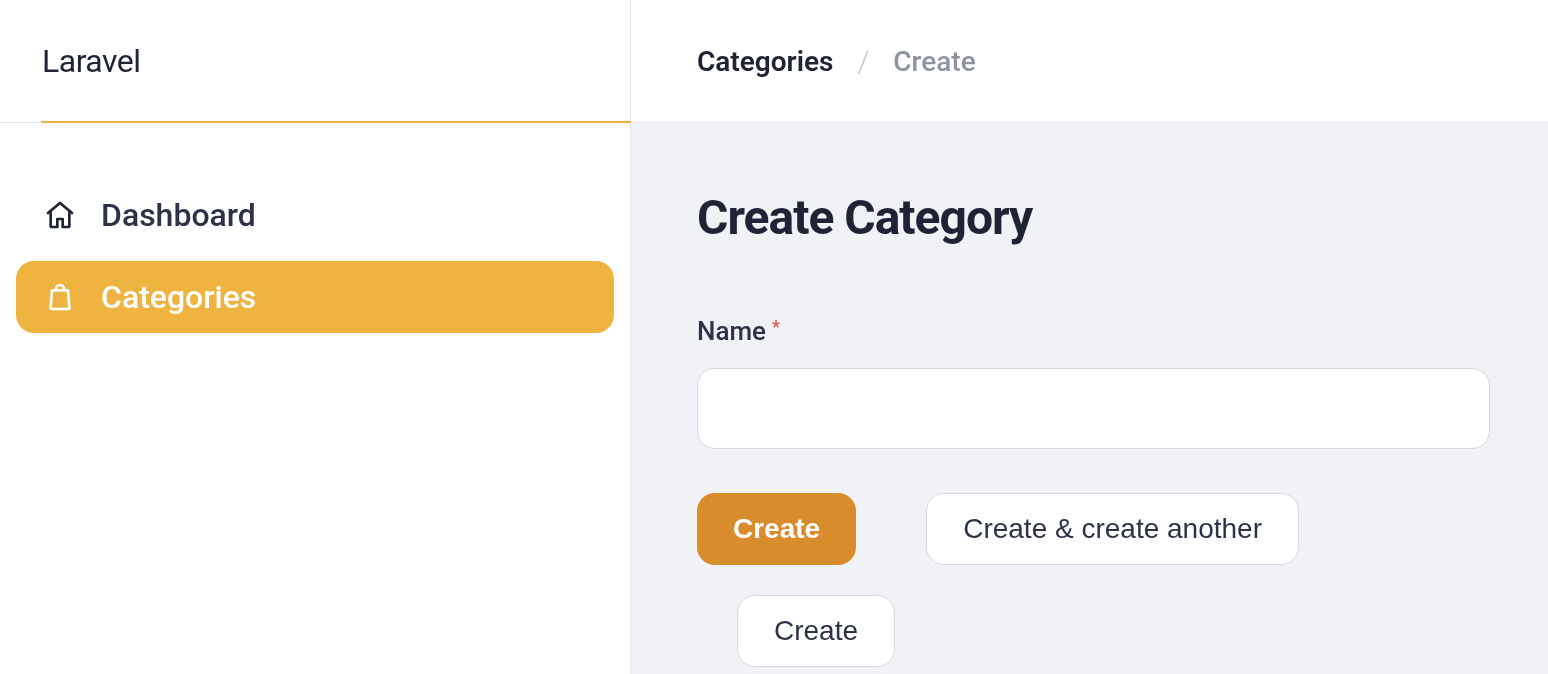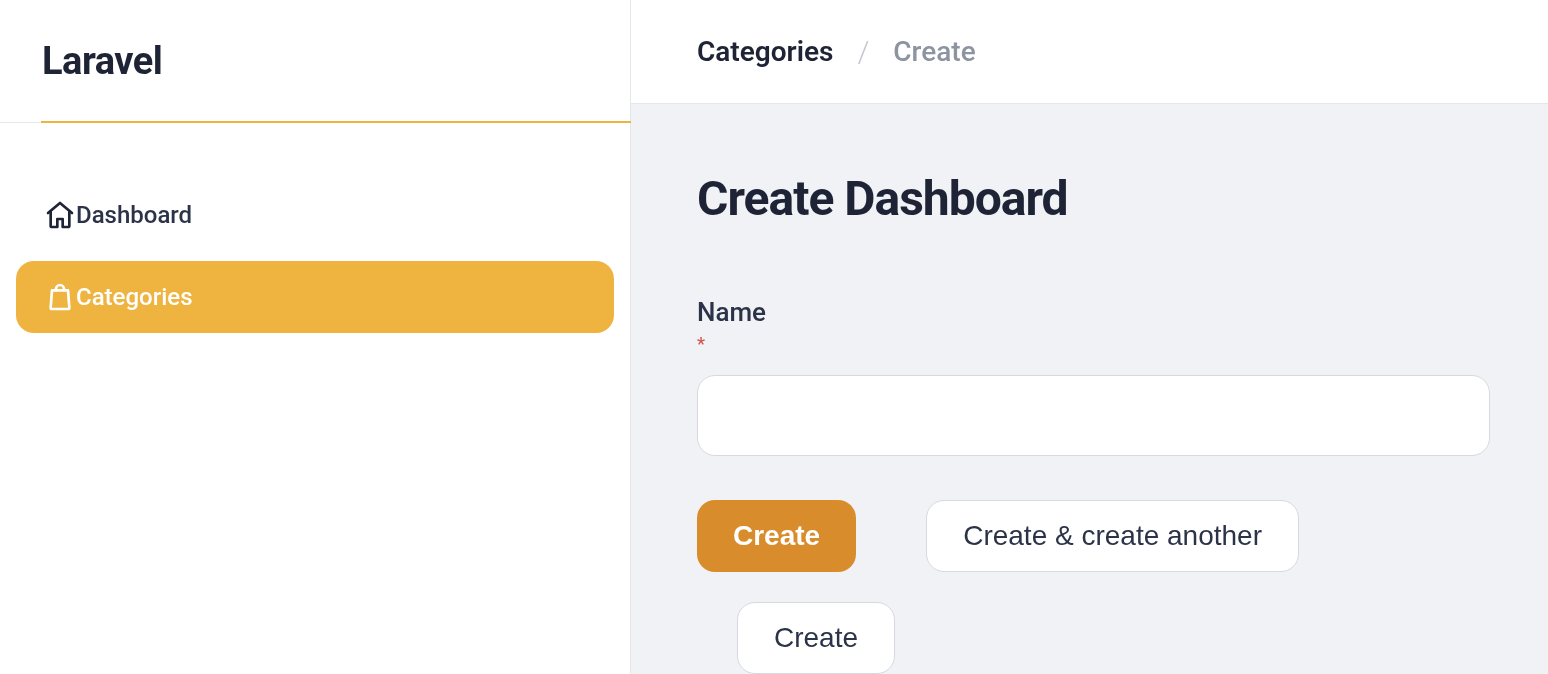--- a/index.html
+++ b/index.html
@@ -29,36 +29,37 @@
     .sidebar-header::after {
       content: "";
       position: absolute;
       left: 41px;
       right: -1px;
       bottom: -1px;
       height: 2px;
       background: #efb33f;
     }
     .brand {
-      font-size: 38px;
-      font-weight: 700;
+      font-size: 32px;
+      font-weight: 400;
       color: #1e2436;
       letter-spacing: -0.5px;
     }
     .nav {
       padding: 56px 16px 0 16px;
     }
     .nav-item {
       display: flex;
       align-items: center;
+      gap: 25px;
       height: 72px;
       padding: 0 28px;
       border-radius: 18px;
       cursor: pointer;
-      font-size: 24px;
+      font-size: 32px;
       font-weight: 500;
       color: #2b3348;
       margin-bottom: 10px;
     }
     .nav-item.active {
       background: #efb33f;
       color: #ffffff;
     }
     .nav-item .icon {
       width: 32px;
@@ -118,21 +119,20 @@
     }
     .form-group { margin-bottom: 44px; }
     .form-label {
       display: inline-flex;
       align-items: flex-start;
       gap: 6px;
       font-size: 26px;
       font-weight: 500;
       color: #2b3348;
       margin-bottom: 22px;
-      flex-direction: column;
     }
     .required-asterisk {
       color: #d9534f;
       font-size: 18px;
       line-height: 18px;
       margin-top: 2px;
     }
     .text-input {
       width: 100%;
       max-width: 794px;
@@ -207,21 +207,21 @@
 
 <main class="main">
   <div class="topbar">
     <div class="breadcrumb">
       <span class="breadcrumb-link">Categories</span>
       <span class="breadcrumb-sep">/</span>
       <span class="breadcrumb-current">Create</span>
     </div>
   </div>
   <div class="content">
-    <h1 class="page-title">Create Dashboard</h1>
+    <h1 class="page-title">Create Category</h1>
 
     <div class="form-group">
       <label class="form-label">
         <span>Name</span>
         <span class="required-asterisk">*</span>
       </label>
       <input type="text" class="text-input" value="" style="">
     </div>
 
     <div class="actions">

